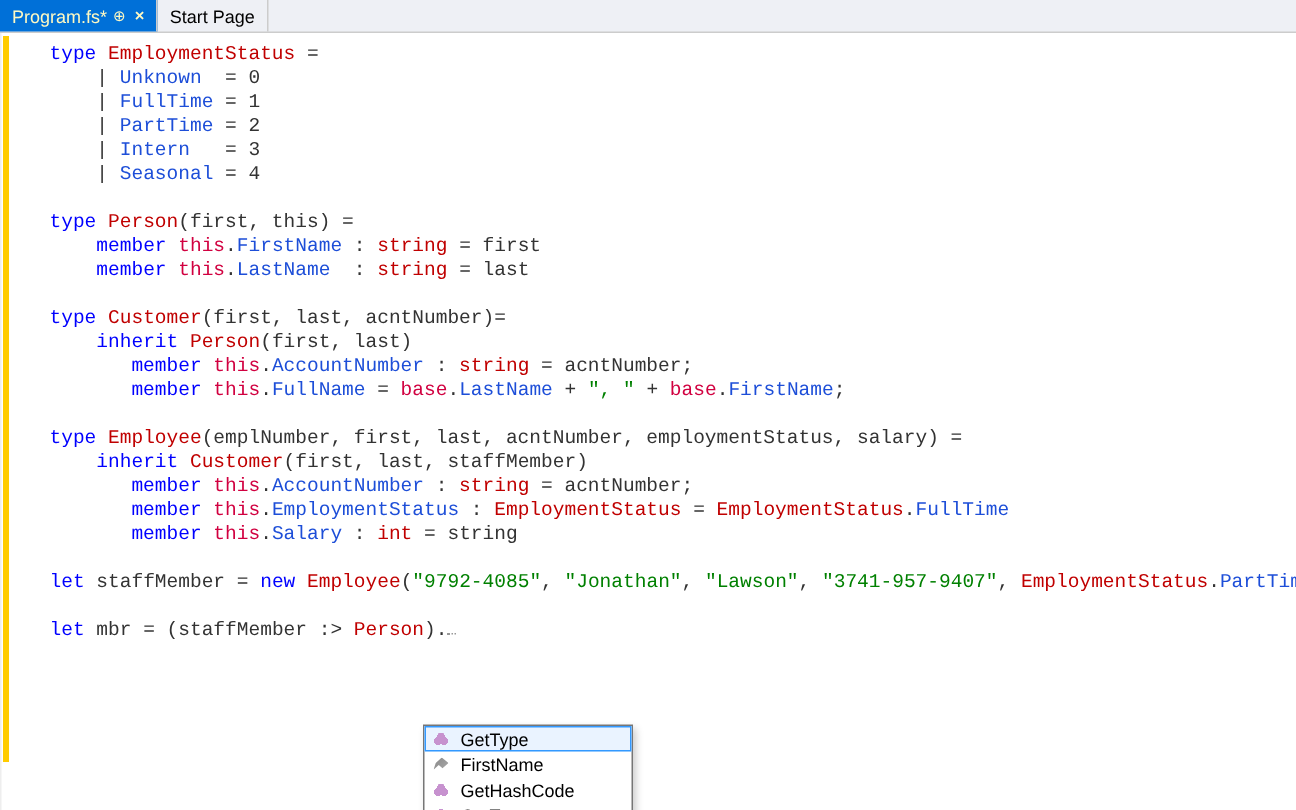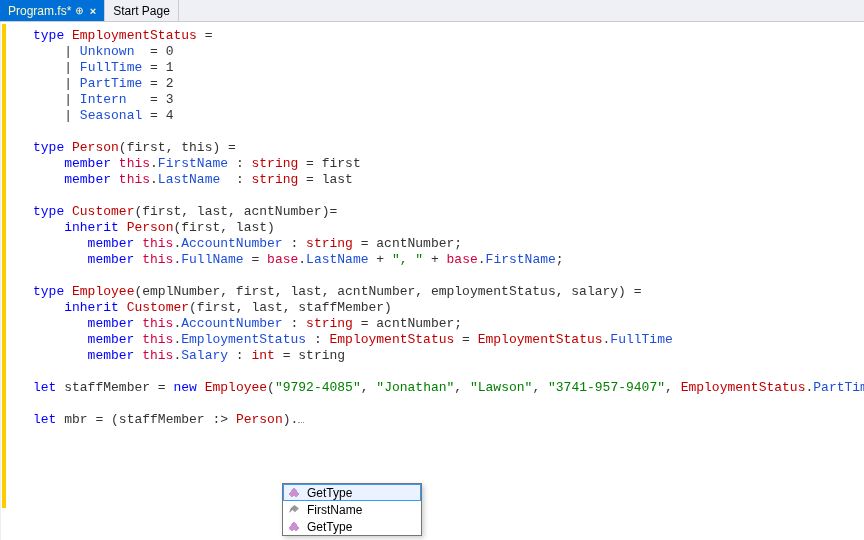--- a/index.html
+++ b/index.html
@@ -179,15 +179,19 @@
     <div class="intellisense-item selected">
       <span class="icon icon-method"></span>
       <span>GetType</span>
     </div>
     <div class="intellisense-item">
       <span class="icon icon-property"></span>
       <span>FirstName</span>
     </div>
     <div class="intellisense-item">
       <span class="icon icon-method"></span>
+      <span>GetHashCode</span>
+    </div>
+    <div class="intellisense-item">
+      <span class="icon icon-method"></span>
       <span>GetType</span>
     </div>
   </div>
 
 </body></html>

